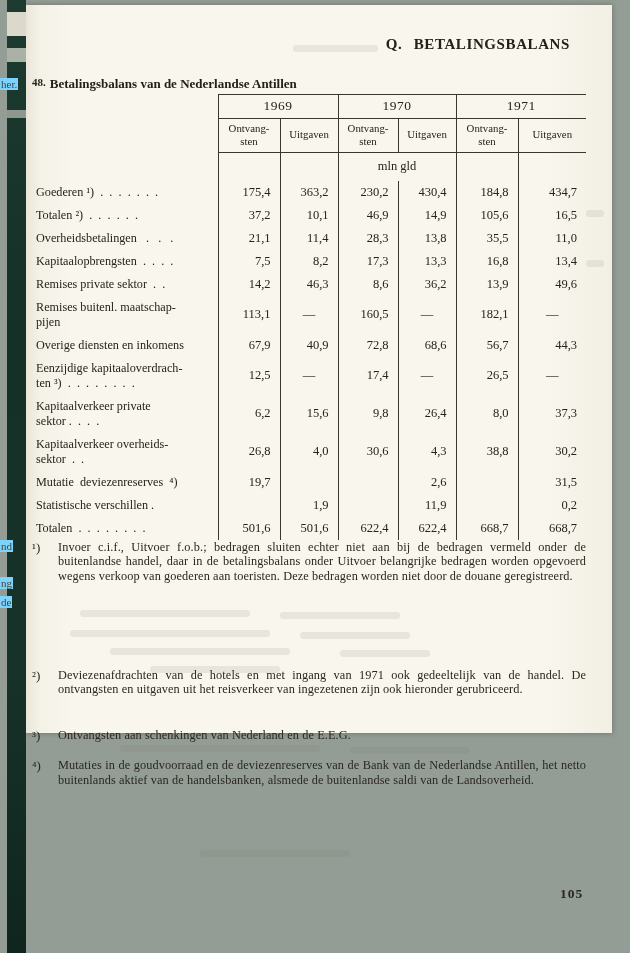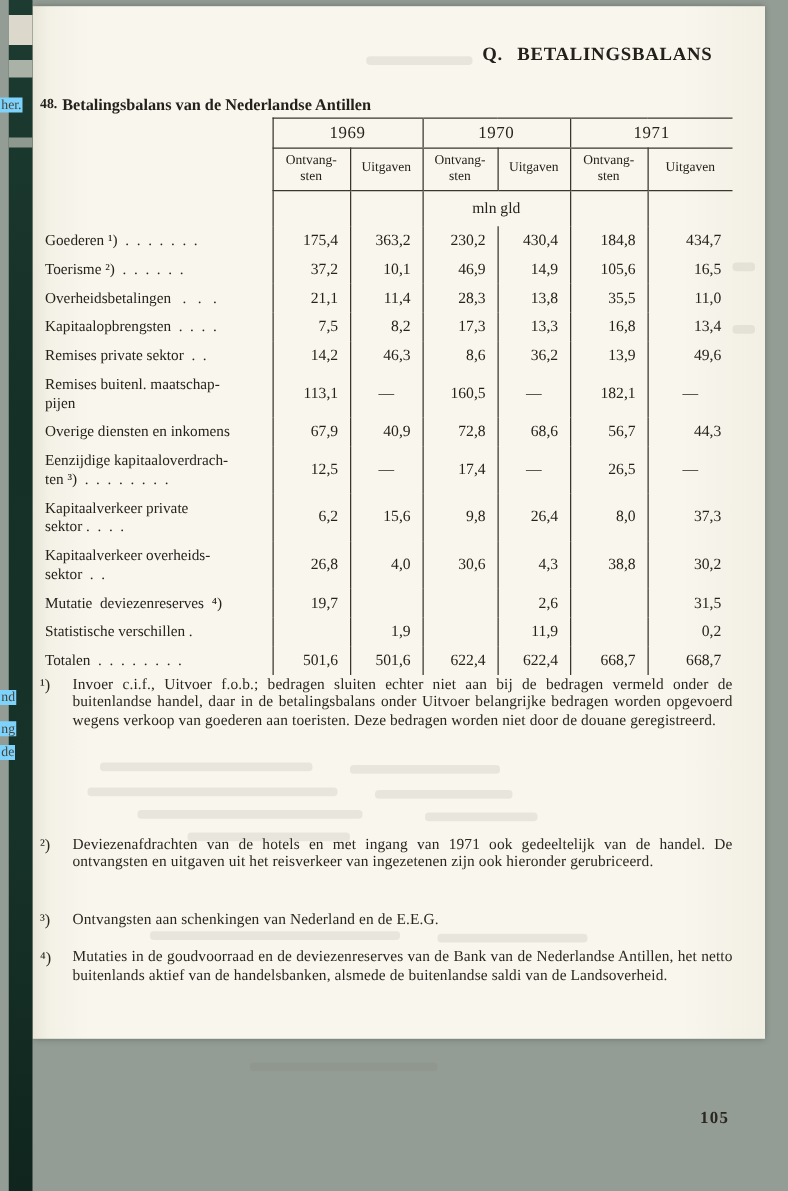--- a/index.html
+++ b/index.html
@@ -15,26 +15,26 @@
     background:linear-gradient(180deg,#1d3b31 0%,#153027 35%,#173229 70%,#0f251e 100%);
     z-index:1;
   }
   .notch{position:absolute;left:0;width:19px;}
   .n1{top:12px;height:24px;background:#dcd9cc;}
   .n2{top:48px;height:14px;background:#aab1a7;}
   .n3{top:110px;height:8px;background:#8f988f;}
   
   .frag{position:absolute;left:0;font-size:11px;color:#45453d;z-index:2;background:#7dd3fc;padding:0 1px;line-height:12px;}
   .f0{top:78px;}
-  .f1{top:552px;}
+  .f1{top:540px;}
   .f2{top:577px;}
   .f3{top:596px;}
   
   .page{
-    position:absolute;left:26px;top:5px;width:586px;height:826px;
+    position:absolute;left:26px;top:5px;width:586px;height:728px;
     background:linear-gradient(90deg,#e9e6d9 0px,#f4f2e7 14px,#f8f6ed 45px,#f8f6ed 520px,#f2f0e4 586px);
     box-shadow:0 0 5px rgba(20,30,25,.35);
     z-index:0;
   }
   
   .bleed i{
     position:absolute;height:7px;border-radius:3px;background:#6f6c5e;
     opacity:.11;filter:blur(.6px);display:block;
   }
   .section-header{
@@ -163,21 +163,21 @@
     <tr>
           <td class="lbl">Goederen ¹)  .  .  .  .  .  .  .</td>
           <td class="v num">175,4</td>
           <td class="v num">363,2</td>
           <td class="v num">230,2</td>
           <td class="v num">430,4</td>
           <td class="v num">184,8</td>
           <td class="v num">434,7</td>
         </tr>
         <tr>
-          <td class="lbl">Toerisme ²)  .  .  .  .  .  .</td>
+          <td class="lbl">Totalen ²)  .  .  .  .  .  .</td>
           <td class="v num">37,2</td>
           <td class="v num">10,1</td>
           <td class="v num">46,9</td>
           <td class="v num">14,9</td>
           <td class="v num">105,6</td>
           <td class="v num">16,5</td>
         </tr>
         <tr>
           <td class="lbl">Overheidsbetalingen   .   .   .</td>
           <td class="v num">21,1</td>

